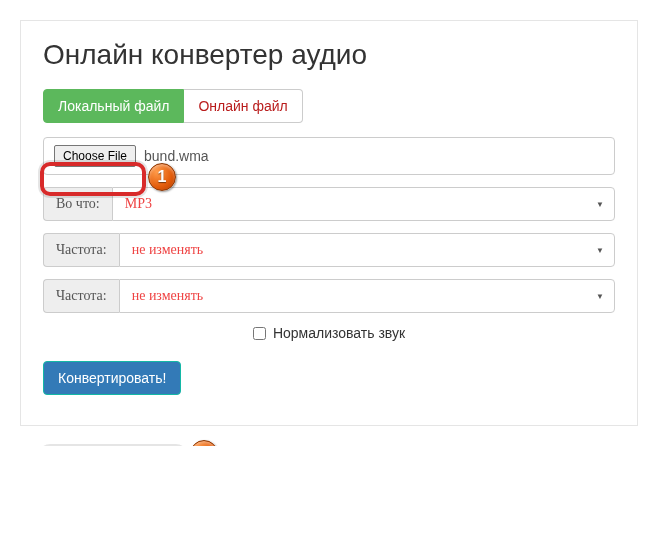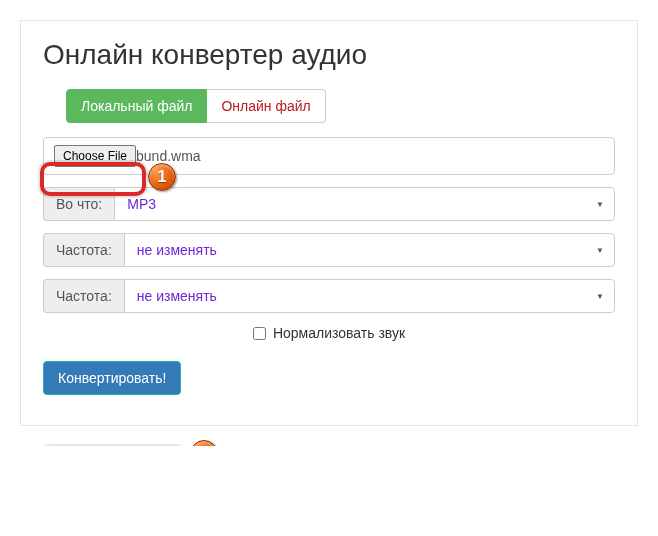--- a/index.html
+++ b/index.html
@@ -32,36 +32,36 @@
       border: 1px solid #ccc;
       font-size: 14px;
       cursor: pointer;
       background: #fff;
       color: #b91c1c;
     }
     .tab.active {
       background: #5cb85c;
       color: #fff;
       border-color: #5cb85c;
-      margin-left: 23px;
     }
     .tab:first-child { border-radius: 4px 0 0 4px; }
     .tab:last-child { border-radius: 0 4px 4px 0; border-left: none; }
 
     .row {
       display: flex;
       margin-bottom: 12px;
       border-radius: 4px;
     }
     .file-row {
       border: 1px solid #ccc;
       border-radius: 4px;
       padding: 7px 10px;
       display: flex;
       align-items: center;
+      gap: 8px;
       background: #fff;
     }
     .choose-btn {
       font-family: Arial, sans-serif;
       font-size: 12px;
       padding: 3px 8px;
       border: 1px solid #767676;
       border-radius: 2px;
       background: #efefef;
       cursor: pointer;
@@ -69,38 +69,39 @@
     }
     .file-name {
       font-size: 14px;
       color: #555;
     }
 
     .input-group {
       display: flex;
       border-radius: 4px;
       background: #fff;
+      font-family: Liberation Serif, serif;
     }
     .addon {
       background: #eee;
       border: 1px solid #ccc;
       padding: 8px 12px;
       font-size: 14px;
       color: #555;
       display: flex;
       align-items: center;
     }
     .addon.left { border-radius: 4px 0 0 4px; border-right: none; }
     .addon.right { border-radius: 0 4px 4px 0; border-left: none; }
     .select {
       flex: 1;
       border: 1px solid #ccc;
       padding: 8px 12px;
       font-size: 14px;
-      color: #6d28d9;
+      color: #ef4444;
       background: #fff;
       position: relative;
       display: flex;
       align-items: center;
       cursor: pointer;
     }
     .select.middle { border-radius: 0; }
     .select.right-round { border-radius: 0 4px 4px 0; }
     .select::after {
       content: "▼";

